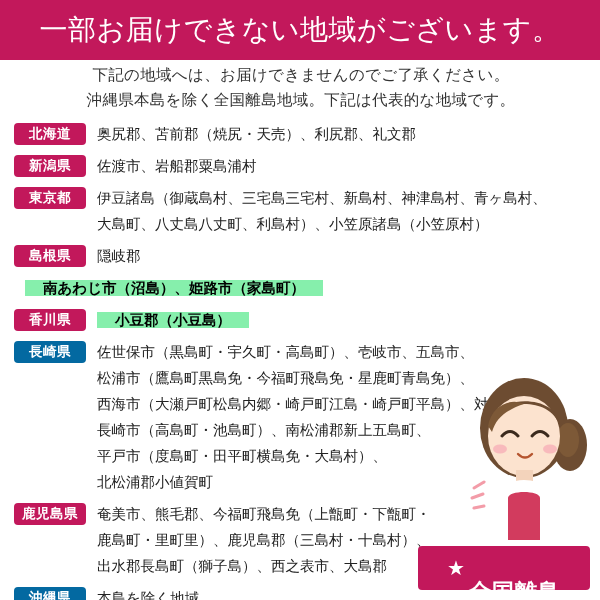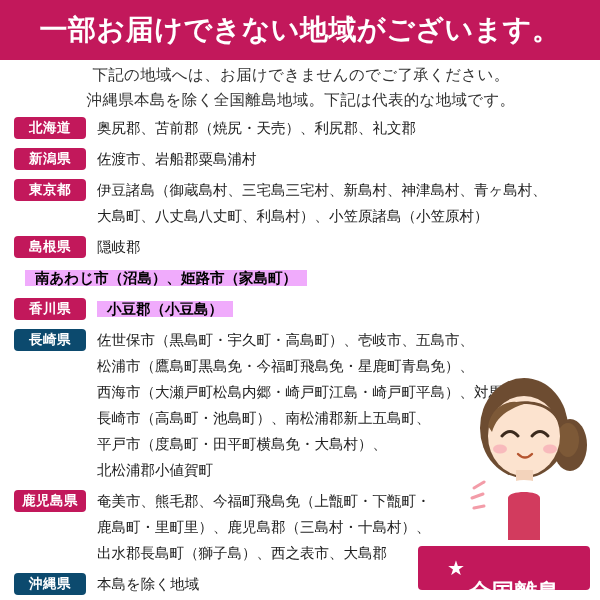--- a/index.html
+++ b/index.html
@@ -22,21 +22,21 @@
     left: 0; top: 0;
     width: 600px; height: 60px;
     background: #c2185b;
     display: flex;
     align-items: center;
     justify-content: center;
   }
   .banner-text {
     color: #ffffff;
     font-size: 28px;
-    font-weight: bold;
+    font-weight: normal;
     letter-spacing: 0.5px;
     white-space: nowrap;
   }
 
   
   .intro {
     position: absolute;
     left: 1px; top: 62px;
     width: 600px;
   }
@@ -51,49 +51,50 @@
   
   .region-table {
     position: absolute;
     left: 14px; top: 115px;
     width: 574px;
   }
   .region-row {
     display: flex;
     align-items: flex-start;
     margin-bottom: 5px;
+    margin-top: 6px;
   }
   .pref-tag {
     flex: 0 0 72px;
     height: 22px;
     border-radius: 4px;
     background: #c2185b;
     color: #ffffff;
     font-size: 13.5px;
     font-weight: bold;
     display: flex;
     align-items: center;
     justify-content: center;
     margin-top: 2px;
     letter-spacing: 0.5px;
   }
-  .pref-tag.gray { background: #0c4a6e; }
+  .pref-tag.gray { background: #0369a1; }
   .areas {
     flex: 1 1 auto;
     padding-left: 11px;
     color: #222222;
     font-size: 14.5px;
     line-height: 26px;
   }
   .areas .l { display: block; white-space: nowrap; }
   .hl {
-    background: #f0abfc;
+    background: #86efac;
     color: #000000;
     font-weight: bold;
-    padding: 0 10px;
+    padding: 0 18px;
   }
 
   
   .character {
     position: absolute;
     right: 6px;
     bottom: 60px;
     width: 132px;
     height: 170px;
     pointer-events: none;

